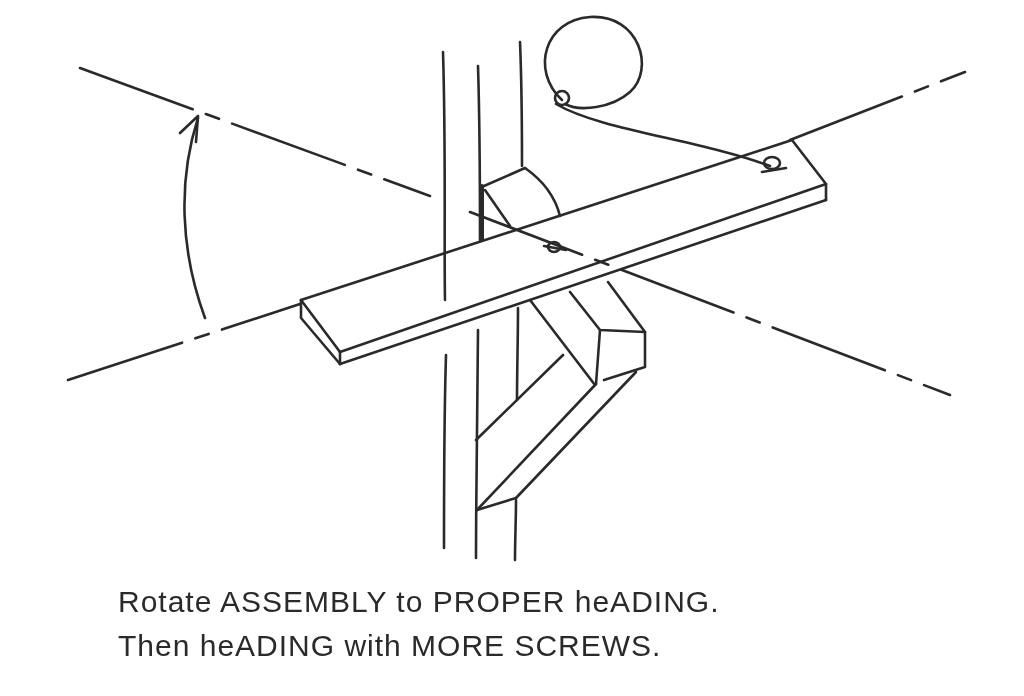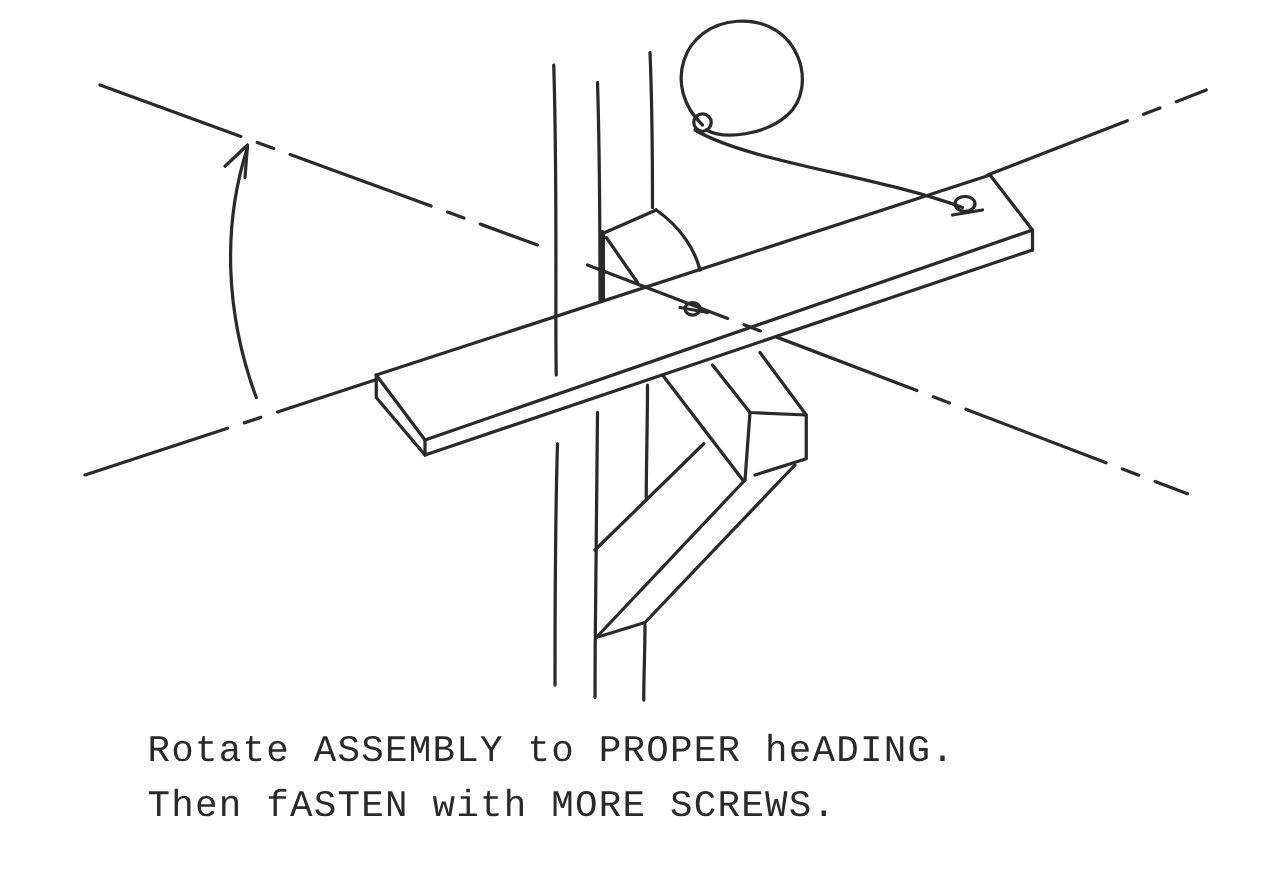--- a/index.html
+++ b/index.html
@@ -2,21 +2,21 @@
 <html><head>
 <meta charset="utf-8">
 <style>
   html, body { margin: 0; padding: 0; background: #ffffff; }
   body { width: 1024px; height: 696px; position: relative; overflow: hidden; }
   #sketch { position: absolute; left: 0; top: 0; width: 1024px; height: 696px; }
   .ink { fill: none; stroke: #2a2a2a; stroke-width: 2.6; stroke-linecap: round; stroke-linejoin: round; }
   .dash { stroke-dasharray: 120 14 14 14; }
   .caption {
     position: absolute; left: 118px; top: 580px; width: 760px;
-    font-family: Liberation Mono, monospace; font-size: 30px; color: #2a2a2a;
+    font-family: Liberation Sans, sans-serif; font-size: 30px; color: #2a2a2a;
     line-height: 44px; letter-spacing: 1px;
   }
   .caption .line { display: block; white-space: nowrap; }
 </style>
 </head>
 <body>
 
 <svg id="sketch" viewBox="0 0 1024 696" xmlns="http://www.w3.org/2000/svg">
 
   <path class="ink dash" d="M80 68 L430 196 M470 212 L950 395"></path>
@@ -77,14 +77,14 @@
 
   <g>
     <path class="ink" d="M562 100 C 530 70, 545 20, 590 17 C 640 14, 655 70, 630 92 C 612 108, 580 112, 565 104"></path>
     <circle class="ink" cx="562" cy="98" r="7"></circle>
     <path class="ink" d="M556 104 C 600 130, 700 140, 770 166"></path>
   </g>
 </svg>
 
 <div class="caption">
   <span class="line">Rotate ASSEMBLY to PROPER heADING.</span>
-  <span class="line">Then fASTEN with MORE SCREWS.</span>
+  <span class="line">Then heADING with MORE SCREWS.</span>
 </div>
 
 </body></html>

